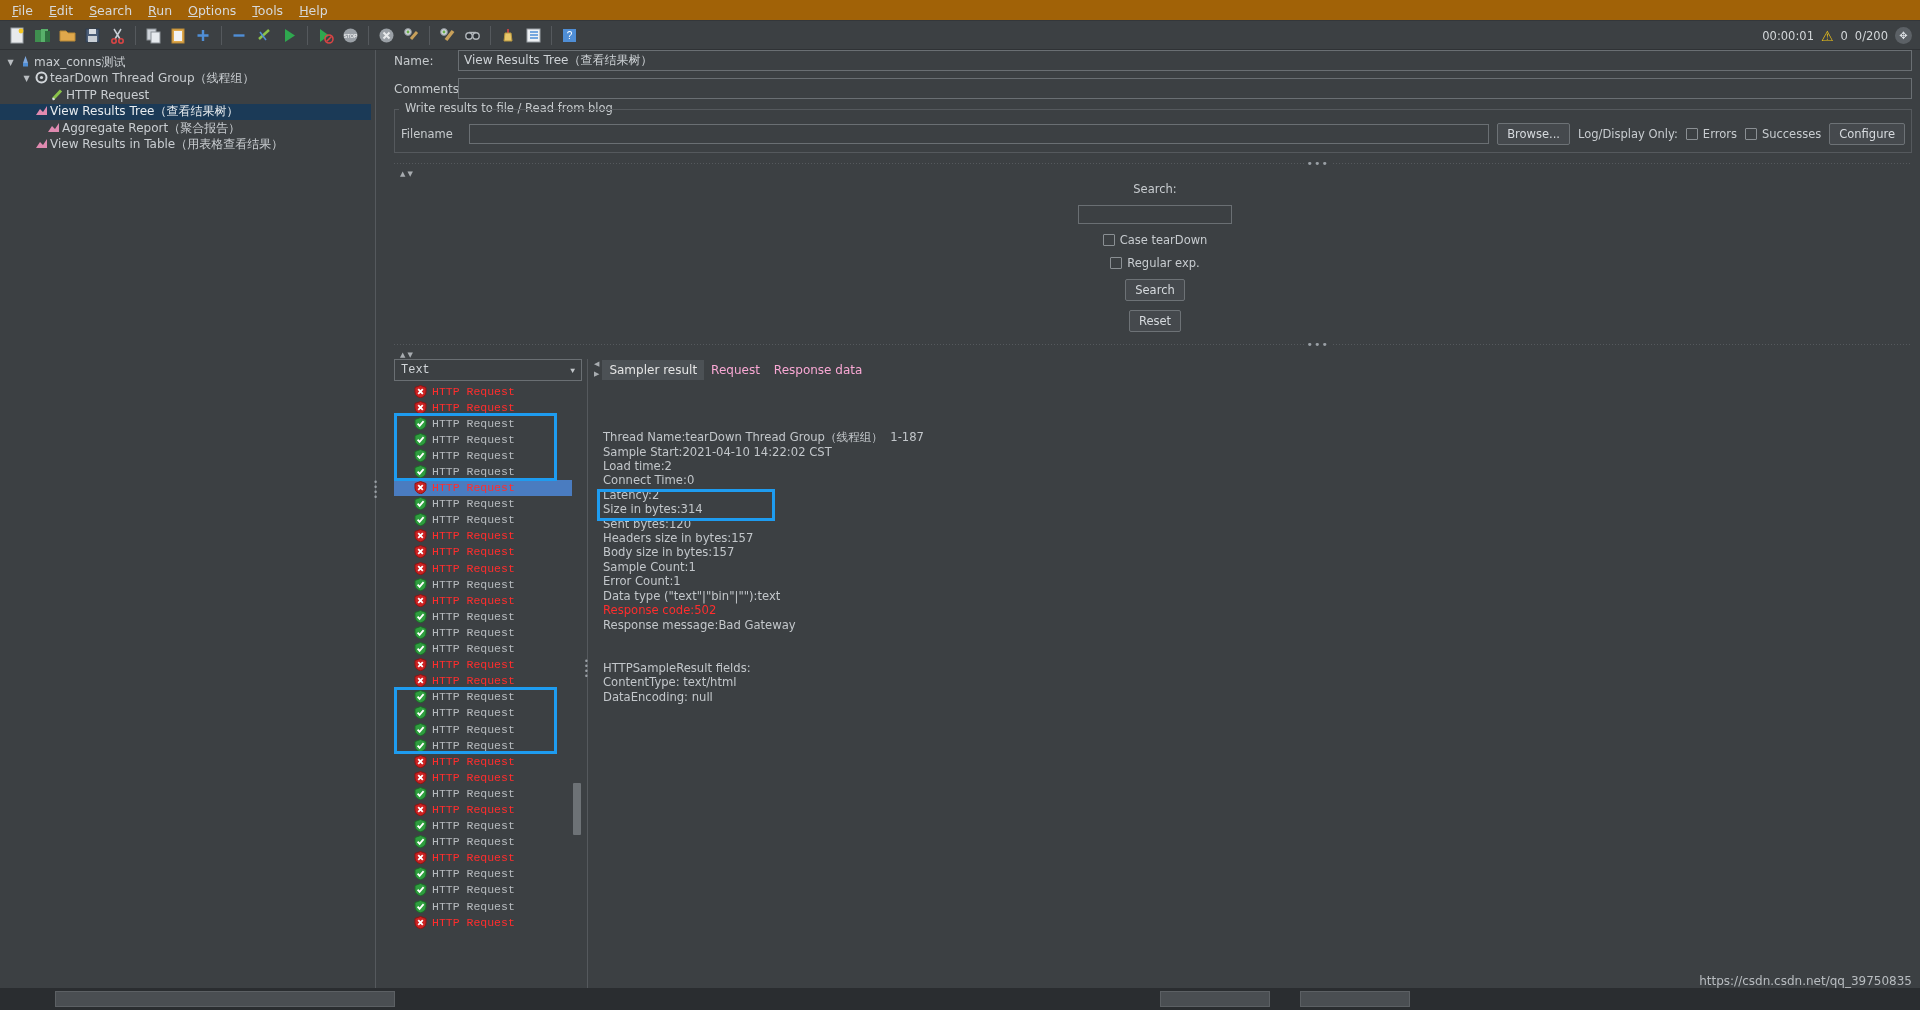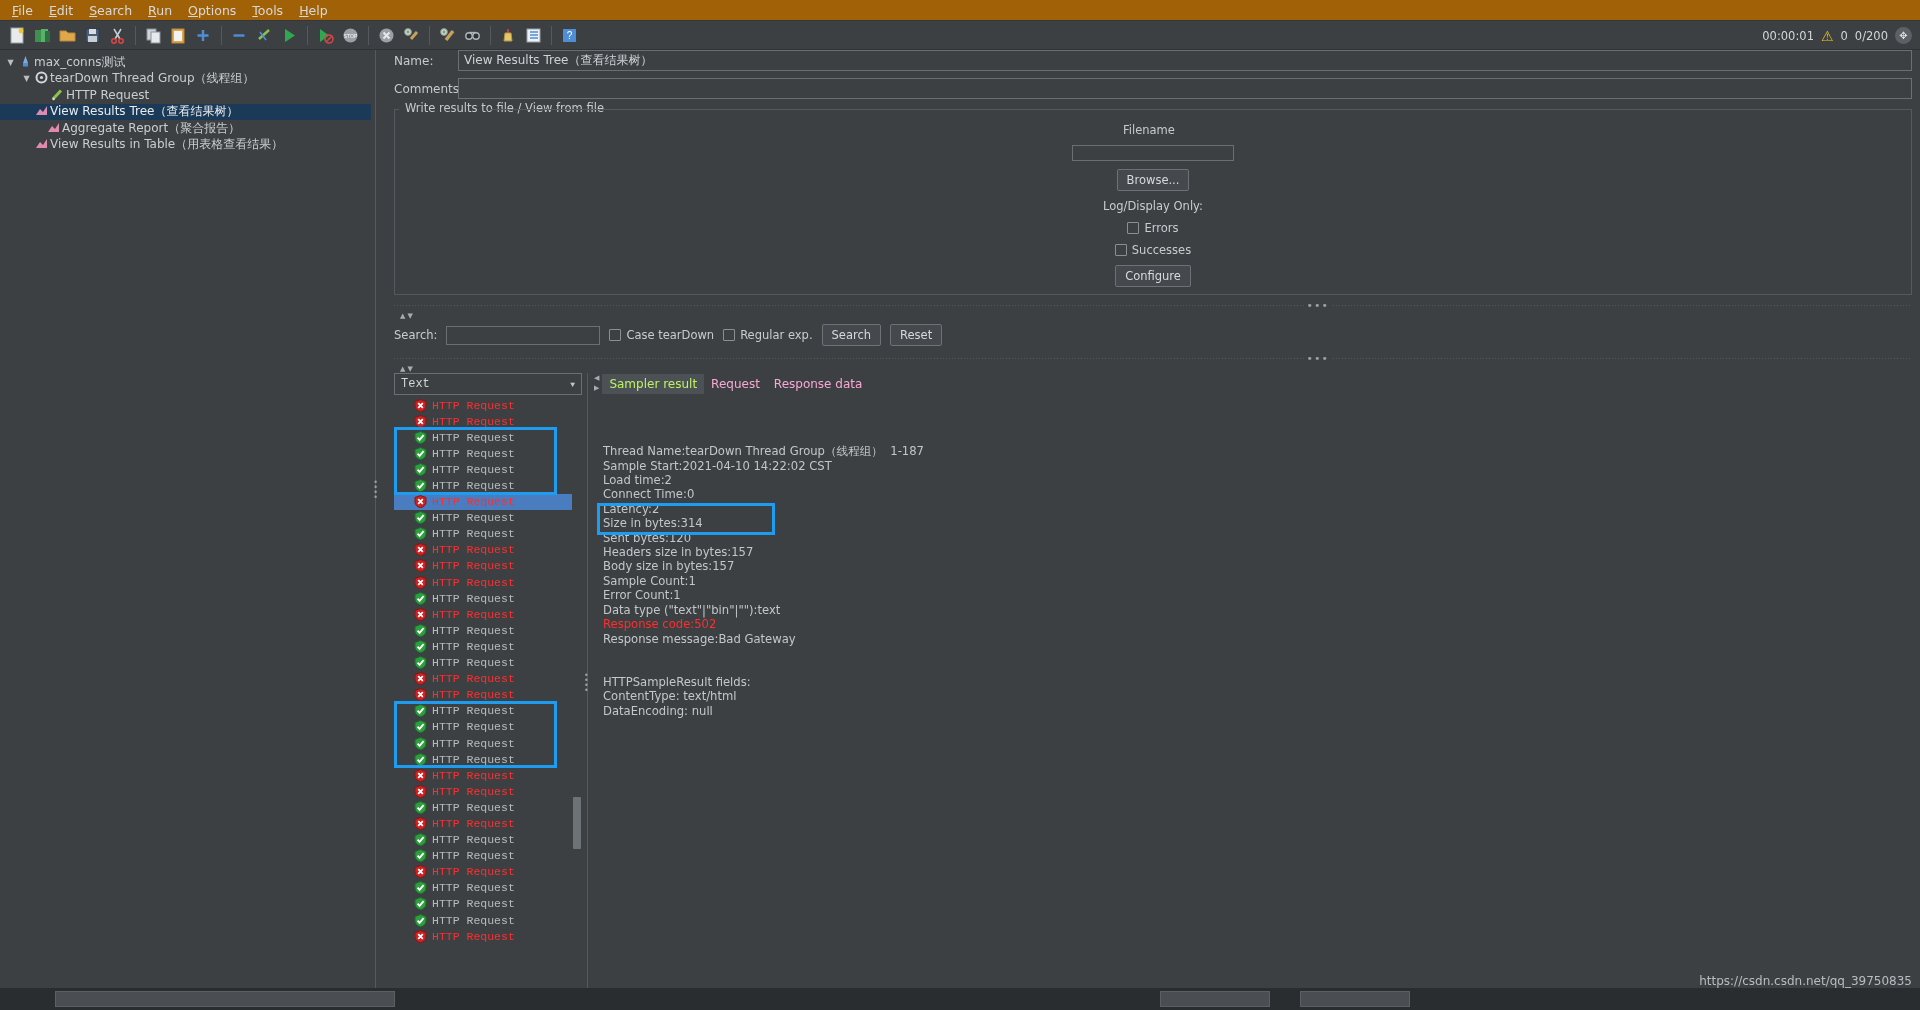--- a/index.html
+++ b/index.html
@@ -101,21 +101,21 @@
   .dotrow .dots {
     position: absolute; left: 0; right: 0; top: 6px; height: 1px;
     background: repeating-linear-gradient(to right,#55595d 0 1px,transparent 1px 3px);
   }
   .dotrow .handle {
     position: absolute; right: 580px; top: 0px; color: #9aa0a6; font-size: 11px; letter-spacing: 1px;
     background: #3c4043; padding: 0 3px;
   }
   .tri-pair { display: flex; gap: 2px; font-size: 7px; color: #a8acb0; padding-left: 6px; }
 
-  .searchrow { display: flex; align-items: center; gap: 9px; padding: 4px 4px 4px 8px; }
+  .searchrow { display: flex; align-items: center; gap: 9px; padding: 4px 4px 4px 8px; flex-direction: column; }
   .searchrow .slabel { font-size: 11.5px; color: #c8ccd0; }
   .sinput {
     width: 154px; height: 19px; background: #3c4043; border: 1px solid #6a6f73;
     color: #ced2d6; font-size: 12px; padding: 0 4px; outline: none;
     font-family: "DejaVu Sans", "Liberation Sans", sans-serif;
   }
 
   
   .results { display: flex; height: 690px; padding: 0 8px 0 8px; }
   .res-left { width: 188px; display: flex; flex-direction: column; font-family: Liberation Mono, monospace; }
@@ -145,21 +145,21 @@
 
   .res-sep { width: 12px; position: relative; }
   .res-sep::before { content:""; position:absolute; left:5px; top:0; bottom:0; width:1px; background:#55595d; }
   .res-sep .grip2 { position: absolute; left: 2px; top: 300px; color: #9aa0a6; font-size: 8px; line-height: 5px; }
 
   .res-right { flex: 1; display: flex; flex-direction: column; }
   .tabs { display: flex; align-items: flex-end; height: 21px; }
   .tab {
     font-size: 12px; color: #f9a8d4; padding: 3px 7px; cursor: pointer;
   }
-  .tab.active { background: #4c5155; color: #bef264; }
+  .tab.active { background: #4c5155; color: #e5e5e5; }
   .tabs-pre { display:flex; flex-direction: column; gap:2px; padding-right:3px; padding-bottom:2px; color:#a8acb0; font-size:7px; }
   .res-text {
     flex: 1; padding: 7px 0 0 9px; font-size: 11.6px; line-height: 14.4px;
     color: #c3c7cb; position: relative; white-space: pre;
     font-family: "DejaVu Sans", "Liberation Sans", sans-serif;
   }
   .res-text .redline { color: #ff2d2d; }
 
   .hl-box { position: absolute; border: 3px solid #1e9cf0; pointer-events: none; }
 
@@ -397,22 +397,22 @@
         <span class="flabel">Name:</span>
         <input class="fin" value="View Results Tree（查看结果树）" style="">
       </div>
 
       <div class="frow">
         <span class="flabel">Comments:</span>
         <input class="fin" value="" style="">
       </div>
 
       <div class="fieldset">
-        <span class="legend">Write results to file / View from file</span>
-        <div style="display:flex;align-items:center;gap:8px;flex-direction:column;">
+        <span class="legend">Write results to file / Read from blog</span>
+        <div style="display:flex;align-items:center;gap:8px;">
           <span style="font-size:11.5px;color:#c6cacd;width:60px;">Filename</span>
           <input class="fin" style="flex: 1 1 0%; height: 20px;" value="">
           <button class="btn">Browse...</button>
           <span style="font-size:11.5px;color:#c8ccd0;">Log/Display Only:</span>
           <label class="cbwrap">
             <span class="cbx"></span>
             <span>Errors</span>
           </label>
           <label class="cbwrap">
             <span class="cbx"></span>

